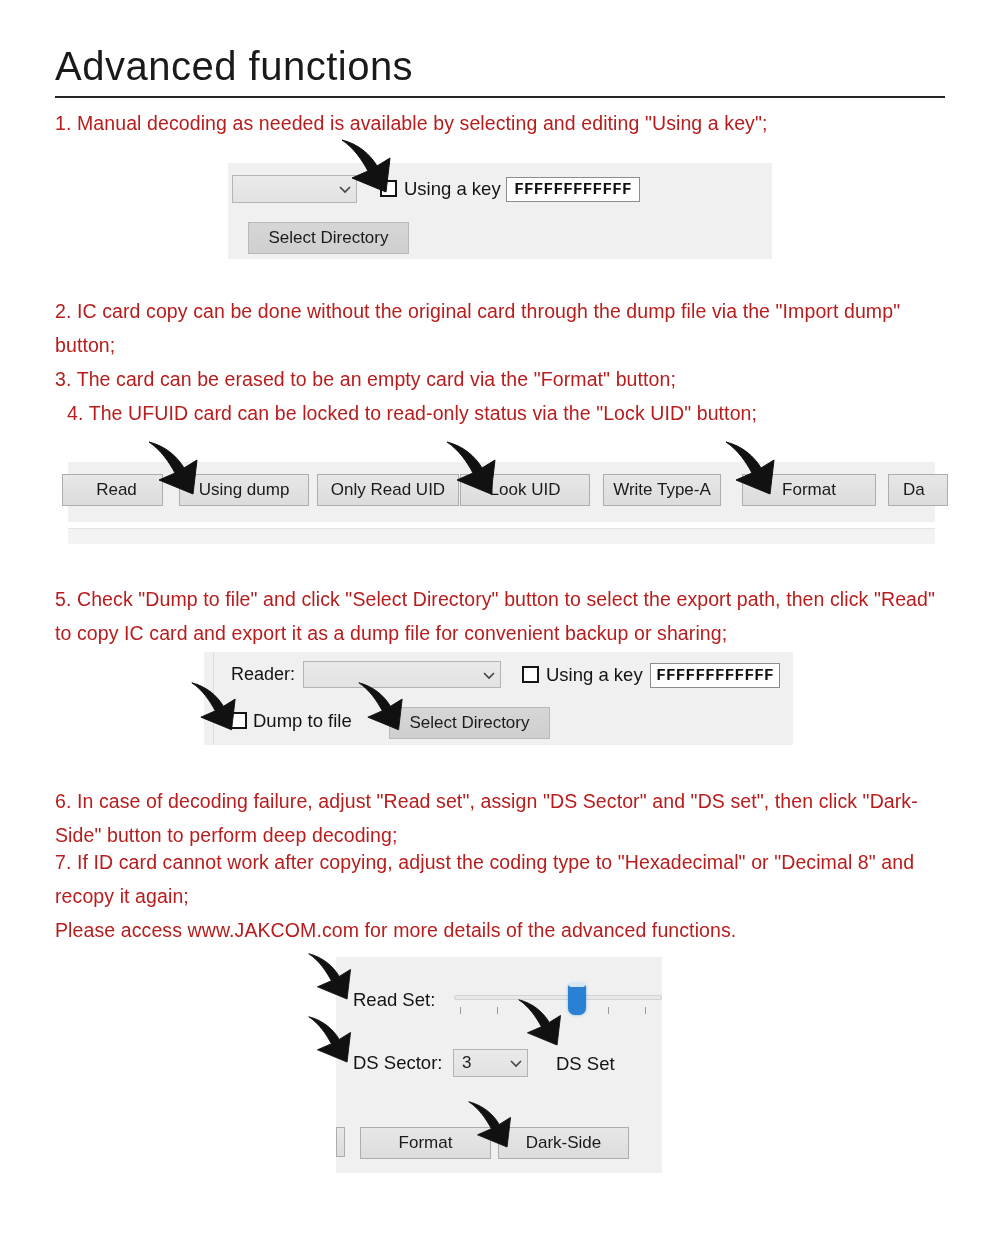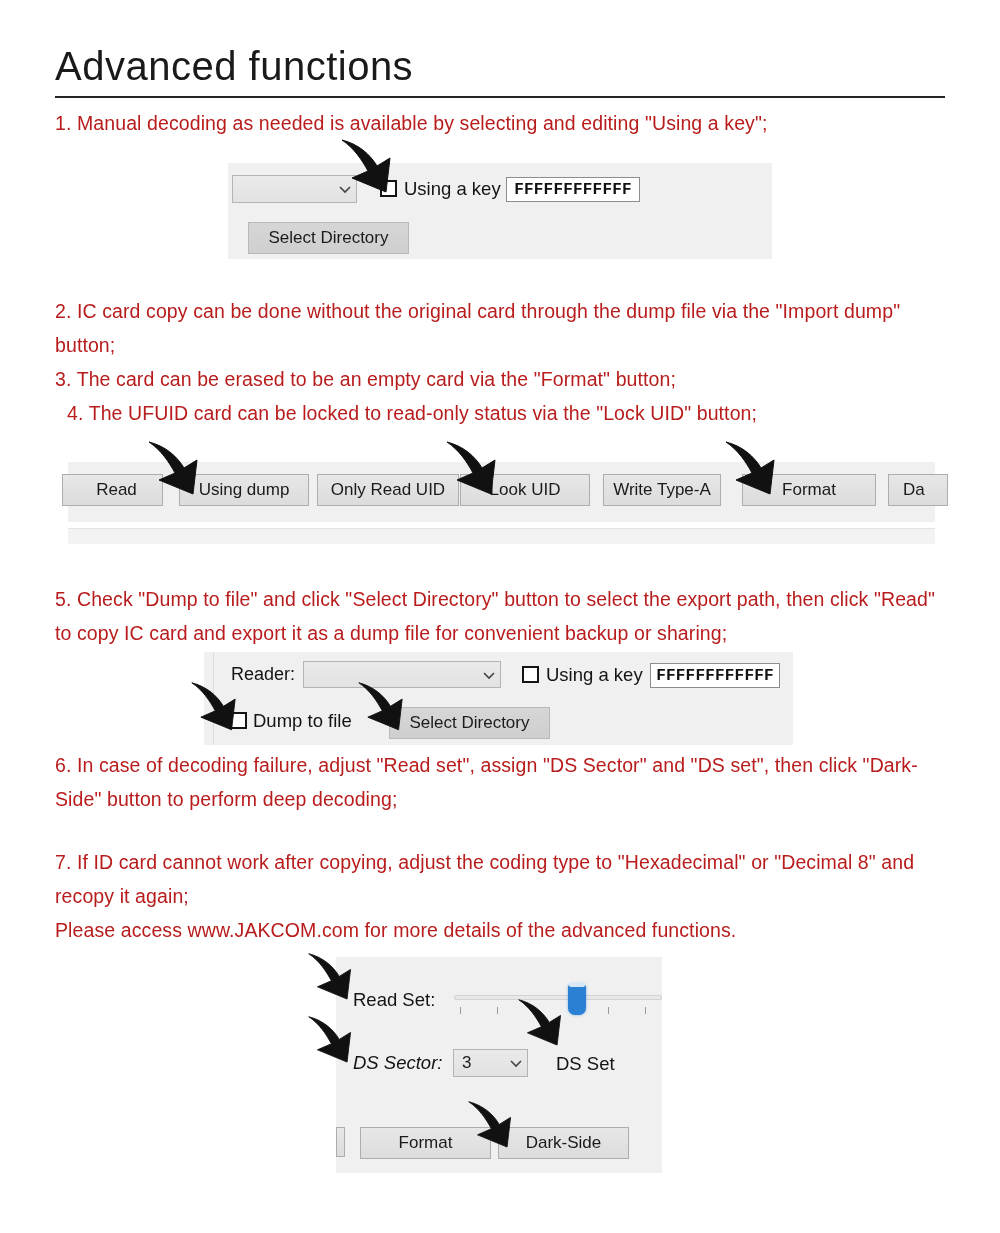--- a/index.html
+++ b/index.html
@@ -199,40 +199,40 @@
     <svg width="60" height="56" viewBox="0 0 66 62">
       <path d="M4 2 C20 6 32 16 39 28 L52 20 L48 54 L14 40 L30 33 C24 22 16 10 4 2 Z" fill="#111" stroke="#111" stroke-width="1" stroke-linejoin="round"></path>
     </svg>
   </div>
   <div class="arrow" style="left:355px;top:681px;">
     <svg width="60" height="56" viewBox="0 0 66 62">
       <path d="M4 2 C20 6 32 16 39 28 L52 20 L48 54 L14 40 L30 33 C24 22 16 10 4 2 Z" fill="#111" stroke="#111" stroke-width="1" stroke-linejoin="round"></path>
     </svg>
   </div>
 
-  <div class="para" style="left:55px;top:748px;width:898px;">6. In case of decoding failure, adjust "Read set", assign "DS Sector" and "DS set", then click "Dark-Side" button to perform deep decoding;</div>
+  <div class="para" style="left:55px;top:784px;width:898px;">6. In case of decoding failure, adjust "Read set", assign "DS Sector" and "DS set", then click "Dark-Side" button to perform deep decoding;</div>
   <div class="para" style="left:55px;top:845px;width:898px;">7. If ID card cannot work after copying, adjust the coding type to "Hexadecimal" or "Decimal 8" and recopy it again;</div>
   <div class="para" style="left:55px;top:913px;width:898px;">Please access www.JAKCOM.com for more details of the advanced functions.</div>
 
   <div class="panel" style="left:336px;top:957px;width:326px;height:216px;">
 
     <div class="wlabel" style="left:17px;top:32px;">Read Set:</div>
 
     <div class="slider-track" style="left:118px;top:38px;width:208px;"></div>
     <div class="slider-ticks" style="left:118px;top:50px;width:208px;height:8px;">
       <i style="left:6px"></i>
         <i style="left:43px"></i>
         <i style="left:80px"></i>
       <i style="left:117px"></i>
         <i style="left:154px"></i>
         <i style="left:191px"></i>
     </div>
     <div class="slider-thumb" id="readSetThumb" style="left: 232px; top: 28px;"></div>
 
-    <div class="wlabel" style="left:17px;top:95px;font-style:italic;">DS Sector:</div>
+    <div class="wlabel" style="left:17px;top:95px;">DS Sector:</div>
 
     <div class="wcombo" style="left:117px;top:92px;width:75px;height:28px;">
       <span class="cval" style="padding-left:8px;font-size:17px;">3</span>
       <span class="chev">
         <svg width="16" height="16" viewBox="0 0 16 16">
             <path d="M3 6 L8 11 L13 6" fill="none" stroke="#444" stroke-width="1.6"></path>
           </svg>
       </span>
     </div>
 

